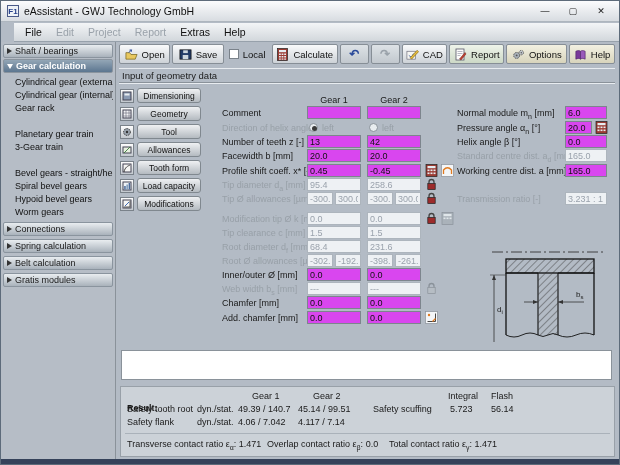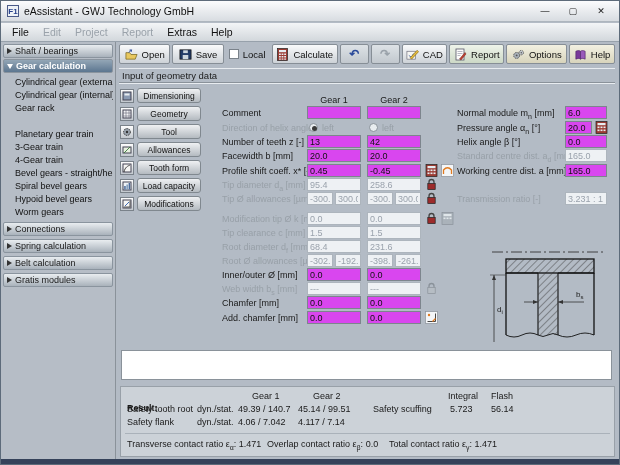--- a/index.html
+++ b/index.html
@@ -8,21 +8,21 @@
     border:1px solid #5d6b7a;font-family:"Liberation Sans",sans-serif;overflow:hidden;}
   
   .titlebar{position:absolute;top:0;left:0;right:0;height:21px;
     background:linear-gradient(#fbfcfd,#d8dce1);border-bottom:1px solid #aeb6be;
     display:flex;align-items:center;padding:0 6px;font-size:10.5px;color:#111;}
   .appicon{width:12px;height:12px;border:1px solid #4a5a88;background:#eef2f6;color:#27408b;
     font-size:8px;line-height:11px;text-align:center;margin-right:5px;font-weight:bold;}
   .wcontrols{margin-left:auto;display:flex;gap:4px;}
   .wbtn{width:24px;height:16px;text-align:center;font-size:9px;line-height:16px;color:#222;}
   
-  .menubar{position:absolute;top:22px;left:0;right:0;height:19px;
+  .menubar{position:absolute;top:22px;left:13px;right:0;height:19px;
     background:linear-gradient(#f3f5f7,#d2d7dc);border-bottom:1px solid #97a1ab;
     display:flex;align-items:center;padding:0 4px;font-size:10.5px;}
   .menuitem{padding:1px 7px;color:#111;}
   .menuitem.dis{color:#9aa2aa;}
   
   .content{position:absolute;top:41px;left:0;right:0;bottom:5px;display:flex;}
   .framebottom{position:absolute;left:0;right:0;bottom:0;height:5px;background:#35425a;}
   
   .sidebar{width:115px;background:#b6bdc6;border-right:1px solid #8a929a;position:relative;}
   .side-h{position:absolute;left:2px;width:110px;height:14px;
@@ -128,21 +128,20 @@
       </div>
       <div class="side-h expanded" style="top:17px">
         <span class="tri-d"></span>
         <span>Gear calculation</span>
       </div>
       <div class="side-i" style="top:33px">Cylindrical gear (external)</div>
       <div class="side-i" style="top:46px">Cylindrical gear (internal)</div>
       <div class="side-i" style="top:59px">Gear rack</div>
       <div class="side-i" style="top:85px">Planetary gear train</div>
       <div class="side-i" style="top:98px">3-Gear train</div>
-      <div class="side-i" style="top:111px">4-Gear train</div>
       <div class="side-i" style="top:124px">Bevel gears - straight/helical</div>
       <div class="side-i" style="top:137px">Spiral bevel gears</div>
       <div class="side-i" style="top:150px">Hypoid bevel gears</div>
       <div class="side-i" style="top:163px">Worm gears</div>
       <div class="side-h" style="top:180px">
         <span class="tri-r"></span>
         <span>Connections</span>
       </div>
       <div class="side-h" style="top:197px">
         <span class="tri-r"></span>

